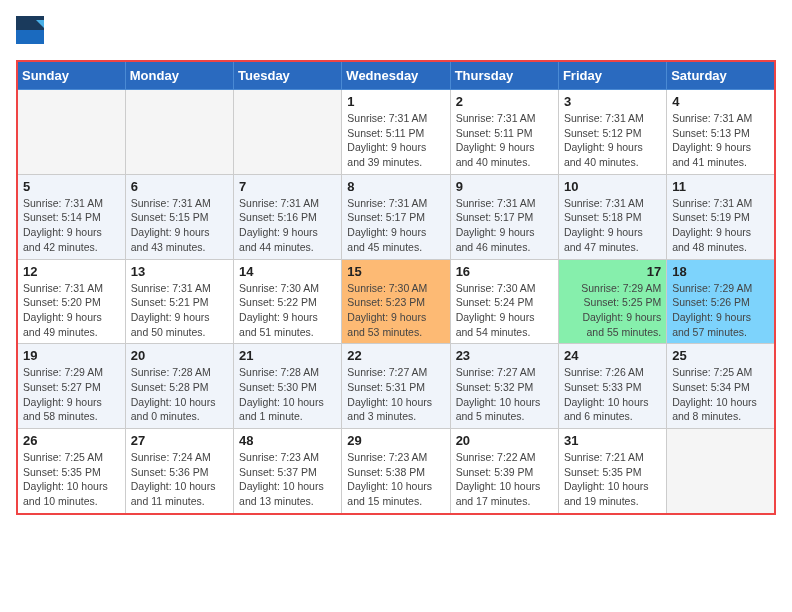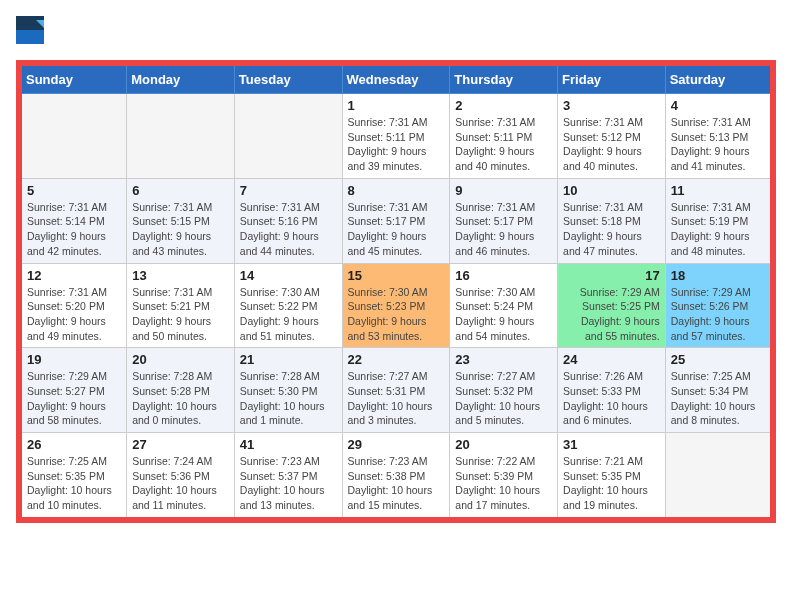--- a/index.html
+++ b/index.html
@@ -40,21 +40,21 @@
       font-weight: bold;
       color: #1a3a5c;
     }
     .location {
       font-size: 14px;
       color: #555;
     }
     .calendar {
       width: 100%;
       border-collapse: collapse;
-      border: 6px solid #ef4444;
+      border: 2px solid #ef4444;
       margin-top: 16px;
     }
     .calendar th {
       background: #2a6abf;
       color: #fff;
       font-size: 13px;
       font-weight: bold;
       padding: 6px 4px;
       text-align: left;
       border: 1px solid #4a8ad4;
@@ -320,21 +320,21 @@
 and 10 minutes.</div>
         </td>
         <td style="background: rgb(255, 255, 255);">
           <div class="day-num">27</div>
           <div class="day-info" style="white-space: pre-line;">Sunrise: 7:24 AM
 Sunset: 5:36 PM
 Daylight: 10 hours
 and 11 minutes.</div>
         </td>
         <td style="background: rgb(255, 255, 255);">
-          <div class="day-num">41</div>
+          <div class="day-num">48</div>
           <div class="day-info" style="white-space: pre-line;">Sunrise: 7:23 AM
 Sunset: 5:37 PM
 Daylight: 10 hours
 and 13 minutes.</div>
         </td>
         <td style="background: rgb(255, 255, 255);">
           <div class="day-num">29</div>
           <div class="day-info" style="white-space: pre-line;">Sunrise: 7:23 AM
 Sunset: 5:38 PM
 Daylight: 10 hours

